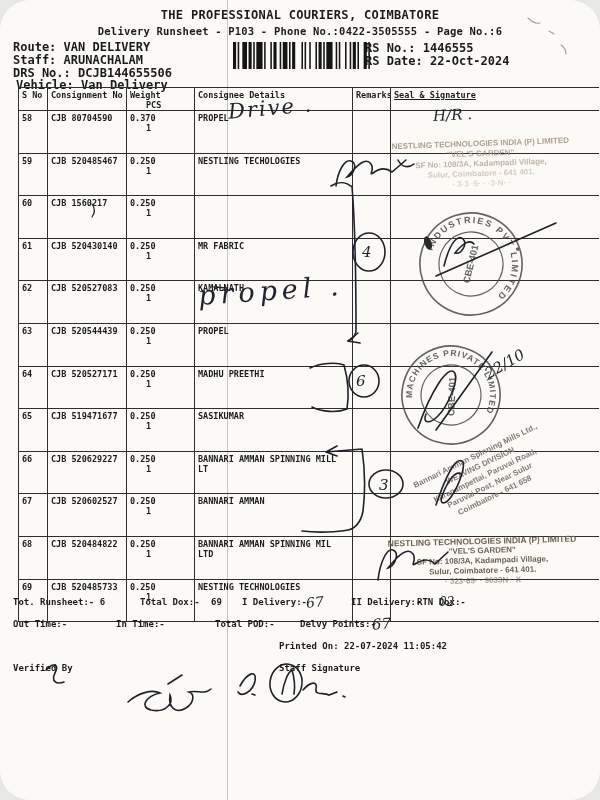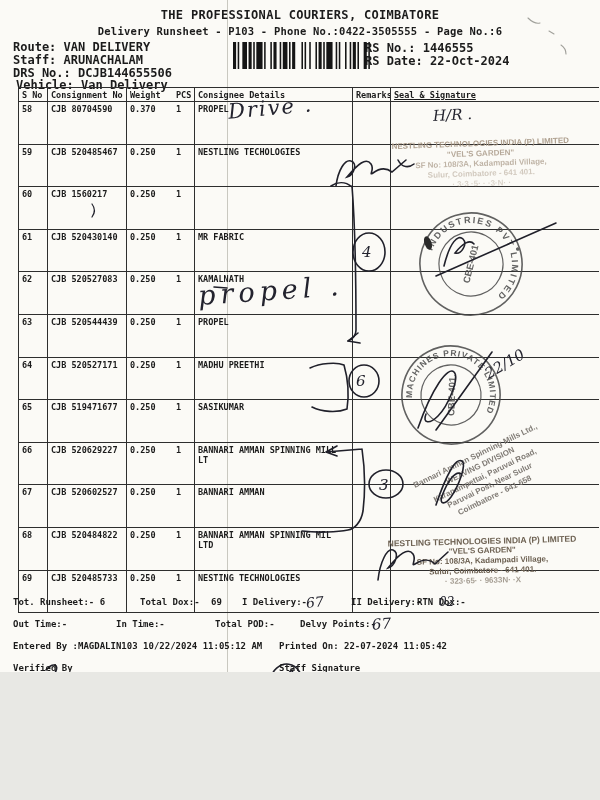--- a/index.html
+++ b/index.html
@@ -1,32 +1,32 @@
 <!DOCTYPE html>
 <html><head>
 <meta charset="utf-8">
 <style>
   html,body{margin:0;padding:0;background:#e8e8e4;}
-  .page{position:relative;width:600px;height:672px;background:#fbfaf6;overflow:hidden;
-        font-family:"DejaVu Sans Mono","Liberation Mono",monospace;color:#1b1b1b;font-weight:700;}
+  .page{position:relative;width:600px;height:800px;background:#fbfaf6;overflow:hidden;
+        font-family:"DejaVu Sans Mono","Liberation Mono",monospace;color:#1b1b1b;font-weight:700;border-radius:30px;}
   .abs{position:absolute;white-space:nowrap;}
   .title1{top:8px;left:0;width:600px;text-align:center;font-size:12px;letter-spacing:.3px;}
   .title2{top:25px;left:0;width:600px;text-align:center;font-size:10.5px;letter-spacing:.2px;}
   .meta{font-size:12px;}
   .fold{position:absolute;top:0;width:1px;height:800px;background:#c9c8c0;}
   
   table.run{position:absolute;left:10px;top:87px;width:580px;border-collapse:collapse;table-layout:fixed;
             font-size:8.5px;font-weight:700;margin-left:8px;}
   table.run th, table.run td{border:1px solid #2e2e2e;border-right:1px solid #2e2e2e;
             padding:2px 2px 0 3px;vertical-align:top;text-align:left;overflow:hidden;}
   table.run th{height:11px;font-size:8.5px;}
   table.run td{height:39.6px;}
   table.run th:last-child, table.run td:last-child{border-right:none;}
   th.seal{text-align:center;text-decoration:underline;}
-  .wp{display:flex;}
+  .wp{display:flex;flex-direction:column;}
   .wp .w{width:30px;}
   .wp .p{margin-left:16px;}
   
   .hw{font-family:"DejaVu Serif","Liberation Serif",serif;font-style:italic;font-weight:400;color:#23232e;}
   
   .stampbox{line-height:10px;text-align:center;font-family:"Liberation Sans","DejaVu Sans",sans-serif;
             font-weight:700;font-size:8px;}
   .stampbox div{white-space:nowrap;}
   svg{position:absolute;overflow:visible;}
   .foot{font-size:9px;}
@@ -376,18 +376,17 @@
   <div class="abs foot" style="left:351px;top:597px">II Delivery:-</div>
   <div class="abs foot" style="left:417px;top:597px">RTN Dox:-</div>
   <div class="abs hw" style="left:439px;top:595px;font-size:12px">02</div>
 
   <div class="abs foot" style="left:13px;top:619px">Out Time:-</div>
   <div class="abs foot" style="left:116px;top:619px">In Time:-</div>
   <div class="abs foot" style="left:215px;top:619px">Total POD:-</div>
   <div class="abs foot" style="left:300px;top:619px">Delvy Points:-</div>
   <div class="abs hw" style="left:372px;top:615px;font-size:15px;transform:rotate(-4deg)">67</div>
 
-  <div class="abs foot" style="left:13px;top:641px">Entered By :MAGDALIN103 10/22/2024 11:05:12 AM</div>
   <div class="abs foot" style="left:279px;top:641px">Printed On: 22-07-2024 11:05:42</div>
 
   <div class="abs foot" style="left:13px;top:663px">Verified By</div>
   <div class="abs foot" style="left:279px;top:663px">Staff Signature</div>
 </div>
 
 </body></html>

